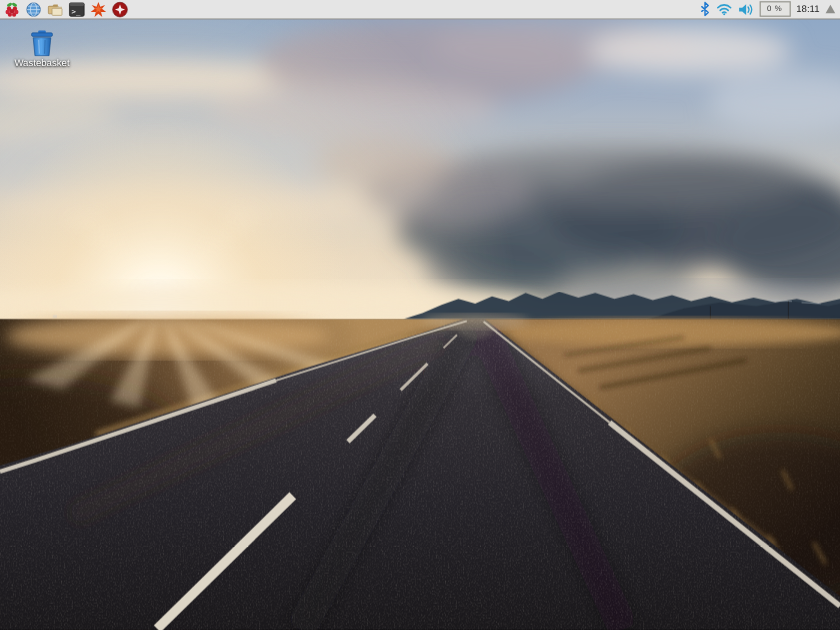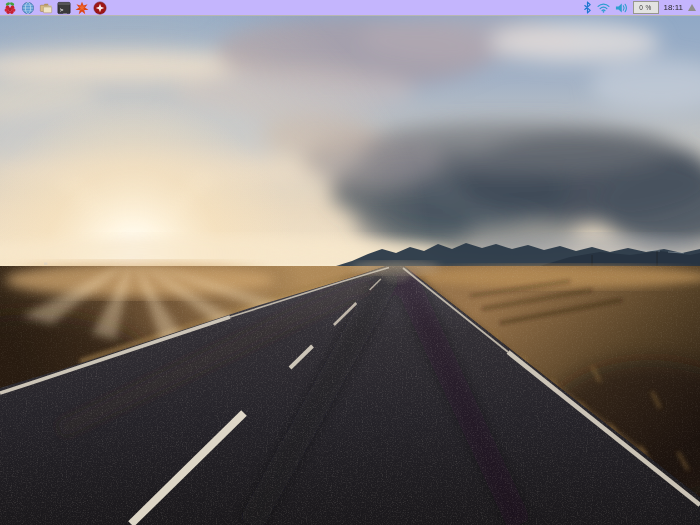--- a/index.html
+++ b/index.html
@@ -4,21 +4,21 @@
 <style>
   html,body{margin:0;padding:0;}
   body{
     width:700px;height:525px;overflow:hidden;position:relative;
     font-family:"Liberation Sans","DejaVu Sans",sans-serif;
     background:#000;
   }
   
   .taskbar{
     position:absolute;top:0;left:0;width:700px;height:16px;
-    background:#c4b5fd;border-bottom:1px solid #b7b7b4;
+    background:#e5e5e5;border-bottom:1px solid #b7b7b4;
     display:flex;align-items:center;justify-content:space-between;
     z-index:10;box-sizing:border-box;
   }
   .tb-left{display:flex;align-items:center;gap:3px;padding-left:2px;}
   .tb-btn{width:15px;height:15px;display:flex;align-items:center;justify-content:center;cursor:pointer;}
   .tb-right{display:flex;align-items:center;gap:5px;padding-right:4px;}
   .tray-ic{display:flex;align-items:center;justify-content:center;cursor:pointer;}
   .cpu-box{
     width:24px;height:11px;background:#e3e3e1;border:1px solid #97978f;
     font-size:6.5px;color:#3c3c3c;display:flex;align-items:center;justify-content:center;
@@ -209,20 +209,37 @@
       <line x1="380.8" y1="279" x2="369.6" y2="290" stroke="#cdc4b4" stroke-width="1.6" opacity="0.8"></line>
       <line x1="356.3" y1="303" x2="333.9" y2="325" stroke="#d6cdbd" stroke-width="2.6" opacity="0.85"></line>
       <line x1="312.5" y1="346" x2="290" y2="368" stroke="#ded6c6" stroke-width="4" opacity="0.9"></line>
       <line x1="244" y1="413" x2="131" y2="524" stroke="#e8e0d0" stroke-width="8" opacity="0.95"></line>
     </g>
 
     <path d="M386,266 L404,266 L700,497 L700,525 L0,525 L0,388 L60,370 L250,308 L350,278 Z" fill="#ffffff" filter="url(#grain)" opacity="0.3"></path>
     <path d="M404,266 L700,266 L700,497 Z M0,266 L386,266 L350,278 L250,308 L60,370 L0,388 Z" fill="#ffd27a" filter="url(#grain)" opacity="0.18"></path>
   </svg>
 
+  <div class="wastebasket">
+    <svg width="24" height="22" viewBox="0 0 26 24">
+      <defs>
+        <linearGradient id="wbG" x1="0" y1="0" x2="1" y2="0">
+          <stop offset="0" stop-color="#2e79c8"></stop>
+          <stop offset="0.45" stop-color="#5aa7ec"></stop>
+          <stop offset="1" stop-color="#1f63ae"></stop>
+        </linearGradient>
+      </defs>
+      <rect x="9.5" y="0.5" width="7" height="2.5" rx="1" fill="#2a72c4"></rect>
+      <rect x="3.5" y="2.6" width="19" height="3.2" rx="1.2" fill="#2a72c4" stroke="#174f8e" stroke-width="0.6"></rect>
+      <path d="M5,7 L21,7 L19.4,23.4 L6.6,23.4 Z" fill="url(#wbG)" stroke="#174f8e" stroke-width="0.6"></path>
+      <line x1="10" y1="9" x2="10.6" y2="21.5" stroke="#bcd9f4" stroke-width="1" opacity="0.55"></line>
+      <line x1="15.8" y1="9" x2="15.3" y2="21.5" stroke="#174f8e" stroke-width="1" opacity="0.4"></line>
+    </svg>
+    <div class="wb-label">Wastebasket</div>
+  </div>
 </div>
 
 <div class="taskbar">
   <div class="tb-left">
 
     <div class="tb-btn">
       <svg width="14" height="14" viewBox="0 0 16 16">
         <ellipse cx="5.6" cy="3.4" rx="2.6" ry="1.5" fill="#3fa33f" transform="rotate(-28 5.6 3.4)"></ellipse>
         <ellipse cx="10.4" cy="3.4" rx="2.6" ry="1.5" fill="#3fa33f" transform="rotate(28 10.4 3.4)"></ellipse>
         <circle cx="5.2" cy="7.2" r="2.1" fill="#c8202f"></circle>

